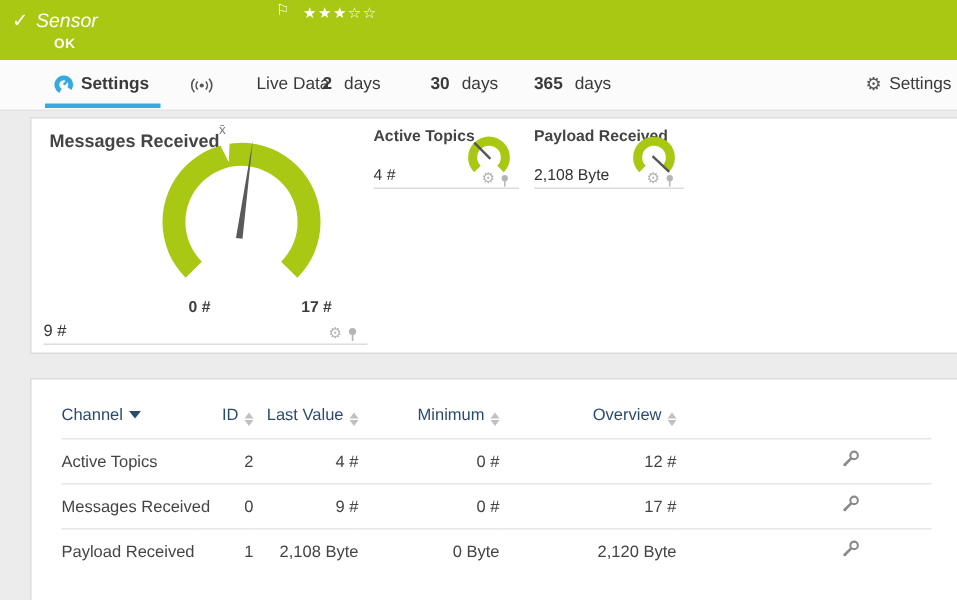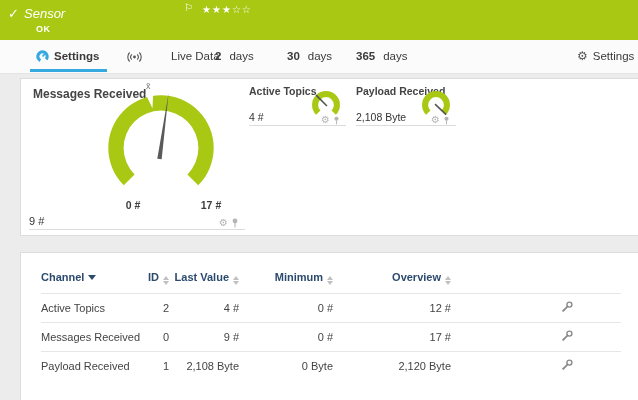--- a/index.html
+++ b/index.html
@@ -78,21 +78,21 @@
   .u-at{left:228px;width:97px;top:46px;}
   .u-pr{left:335px;width:100px;top:46px;}
   .fi-at{left:300px;top:36px;}
   .fi-pr{left:410px;top:36px;}
   
   table.channels{
     border-collapse:collapse;margin:14px 0 0 20px;width:580px;
     font-size:11px;color:#444;table-layout:fixed;
   }
   table.channels th{
-    color:#2c4a6e;font-size:11px;font-weight:bold;text-align:right;
+    color:#2c4a6e;font-size:11px;font-weight:normal;text-align:right;
     vertical-align:top;padding:4px 0 8px 0;cursor:pointer;
   }
   table.channels th.col-channel{text-align:left;}
   table.channels td{
     border-top:1px solid #e6e6e6;padding:7px 0;text-align:right;white-space:nowrap;
   }
   table.channels td.cell-channel{text-align:left;}
   table.channels td.cell-action{text-align:left;padding-left:110px;}
   .col-channel{width:90px;}
   .col-id{width:38px;}

